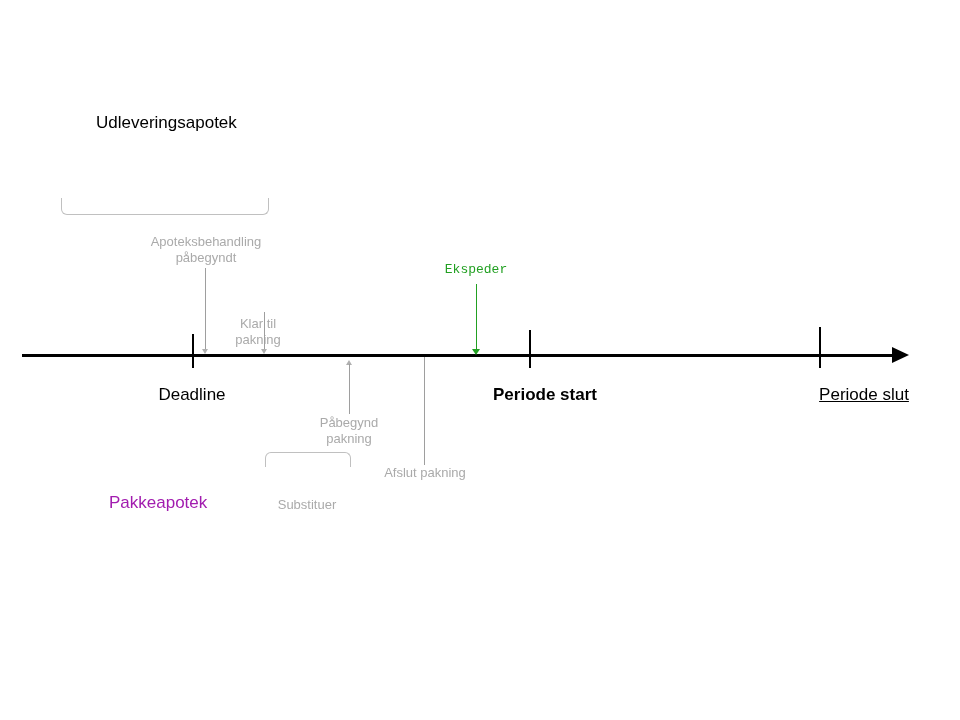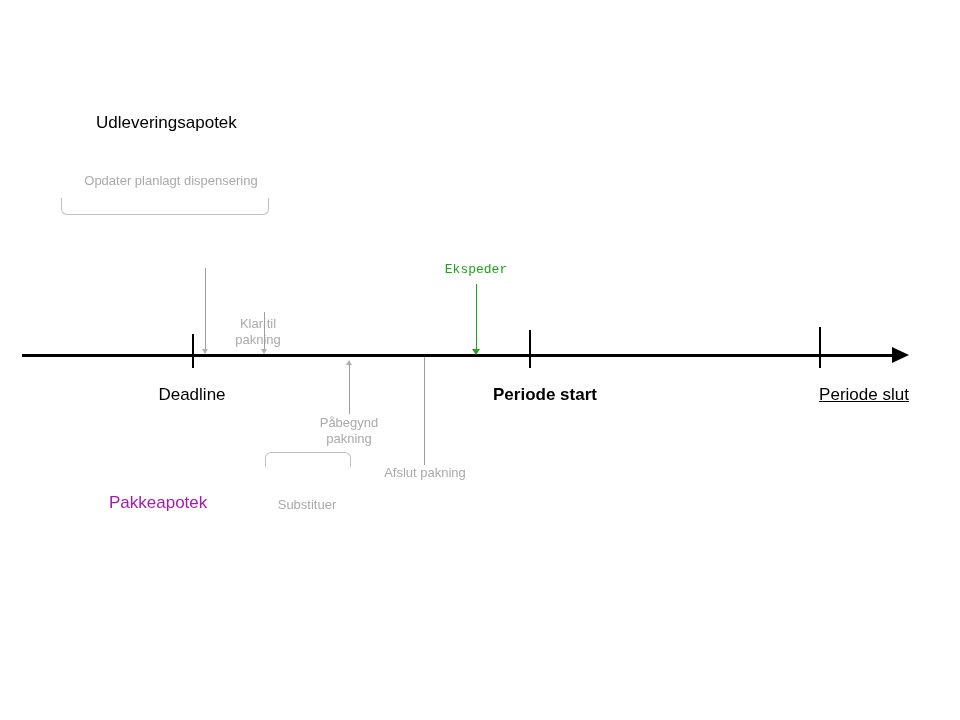--- a/index.html
+++ b/index.html
@@ -153,23 +153,24 @@
 
   <div class="tick-major" style="left:192px; top:334px; height:34px;"></div>
   <div class="tick-label" style="left:132px; width:120px;">Deadline</div>
 
   <div class="tick-major" style="left:529px; top:330px; height:38px;"></div>
   <div class="tick-label" style="left:485px; width:120px;font-weight:bold;">Periode start</div>
 
   <div class="tick-major" style="left:819px; top:327px; height:41px;"></div>
   <div class="tick-label" style="left:804px; width:120px;text-decoration:underline;">Periode slut</div>
 
-  <div class="anno" style="left:62px; top:173px; width:218px;">Opdater planlagt dispensering</div>
   <div class="brace-top" style="left:61px; top:198px; width:206px; height:16px;"></div>
 
+  <div class="anno" style="left:138px; top:234px; width:136px;"><span>Apoteksbehandling
+påbegyndt</span></div>
   <div class="tick-minor" style="left:205px; top:268px; height:82px;"></div>
   <div class="gray-arrow-down" style="left:202px; top:349px;"></div>
 
   <div class="anno" style="left:212px; top:296px; width:92px;margin-top:20px;"><span>Klar til
 pakning</span></div>
   <div class="tick-minor" style="left:264px; top:312px; height:38px;"></div>
   <div class="gray-arrow-down" style="left:261px; top:349px;"></div>
 
   <div class="anno-green" style="left:424px; top:262px; width:104px;">Ekspeder</div>
   <div class="green-line" style="left:476px; top:284px; height:66px;"></div>

